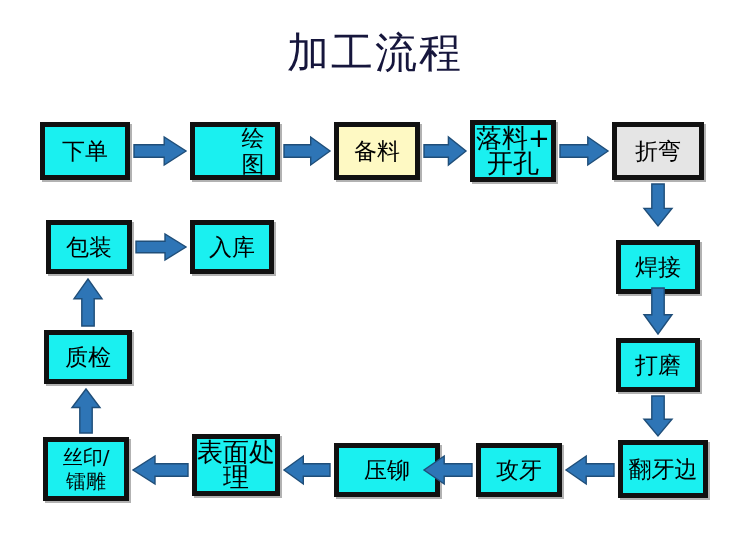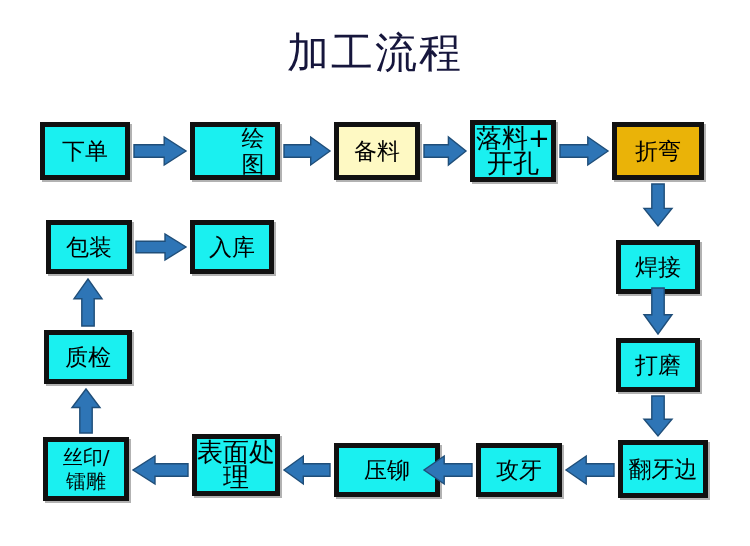--- a/index.html
+++ b/index.html
@@ -66,21 +66,21 @@
 <body>
 
 <div id="canvas">
   <div id="flow-title">加工流程</div>
   <div id="nodes-layer">
       <div class="node" style="left: 40px; top: 122px; width: 90px; height: 58px; background: rgb(26, 240, 240); border-color: rgb(17, 17, 17);">下单</div>
       <div class="node" style="left: 190px; top: 122px; width: 90px; height: 58px; background: rgb(26, 240, 240); border-color: rgb(17, 17, 17); padding-left: 36px;">绘图</div>
       <div class="node" style="left: 334px; top: 122px; width: 86px; height: 58px; background: #fef9c3; border-color: rgb(17, 17, 17);">备料</div>
       <div class="node two-line" style="left: 470px; top: 120px; width: 86px; height: 62px; background: rgb(26, 240, 240); border-color: rgb(17, 17, 17);">落料+
 开孔</div>
-      <div class="node" style="left: 612px; top: 122px; width: 92px; height: 58px; background: #eab308; border-color: rgb(17, 17, 17);">折弯</div>
+      <div class="node" style="left: 612px; top: 122px; width: 92px; height: 58px; background: #e5e5e5; border-color: rgb(17, 17, 17);">折弯</div>
       <div class="node" style="left: 46px; top: 220px; width: 86px; height: 54px; background: rgb(26, 240, 240); border-color: rgb(17, 17, 17);">包装</div>
       <div class="node" style="left: 190px; top: 220px; width: 84px; height: 54px; background: rgb(26, 240, 240); border-color: rgb(17, 17, 17);">入库</div>
       <div class="node" style="left: 616px; top: 230px; width: 84px; height: 54px; background: rgb(26, 240, 240); border-color: rgb(17, 17, 17); margin-top: 10px;">焊接</div>
       <div class="node" style="left: 44px; top: 330px; width: 88px; height: 54px; background: rgb(26, 240, 240); border-color: rgb(17, 17, 17);">质检</div>
       <div class="node" style="left: 616px; top: 338px; width: 84px; height: 54px; background: rgb(26, 240, 240); border-color: rgb(17, 17, 17);">打磨</div>
       <div class="node small-two-line" style="left: 43px; top: 437px; width: 86px; height: 64px; background: rgb(26, 240, 240); border-color: rgb(17, 17, 17);">丝印/
 镭雕</div>
       <div class="node two-line" style="left: 192px; top: 434px; width: 88px; height: 62px; background: rgb(26, 240, 240); border-color: rgb(17, 17, 17);">表面处
 理</div>
       <div class="node" style="left: 334px; top: 443px; width: 106px; height: 54px; background: rgb(26, 240, 240); border-color: rgb(17, 17, 17);">压铆</div>

